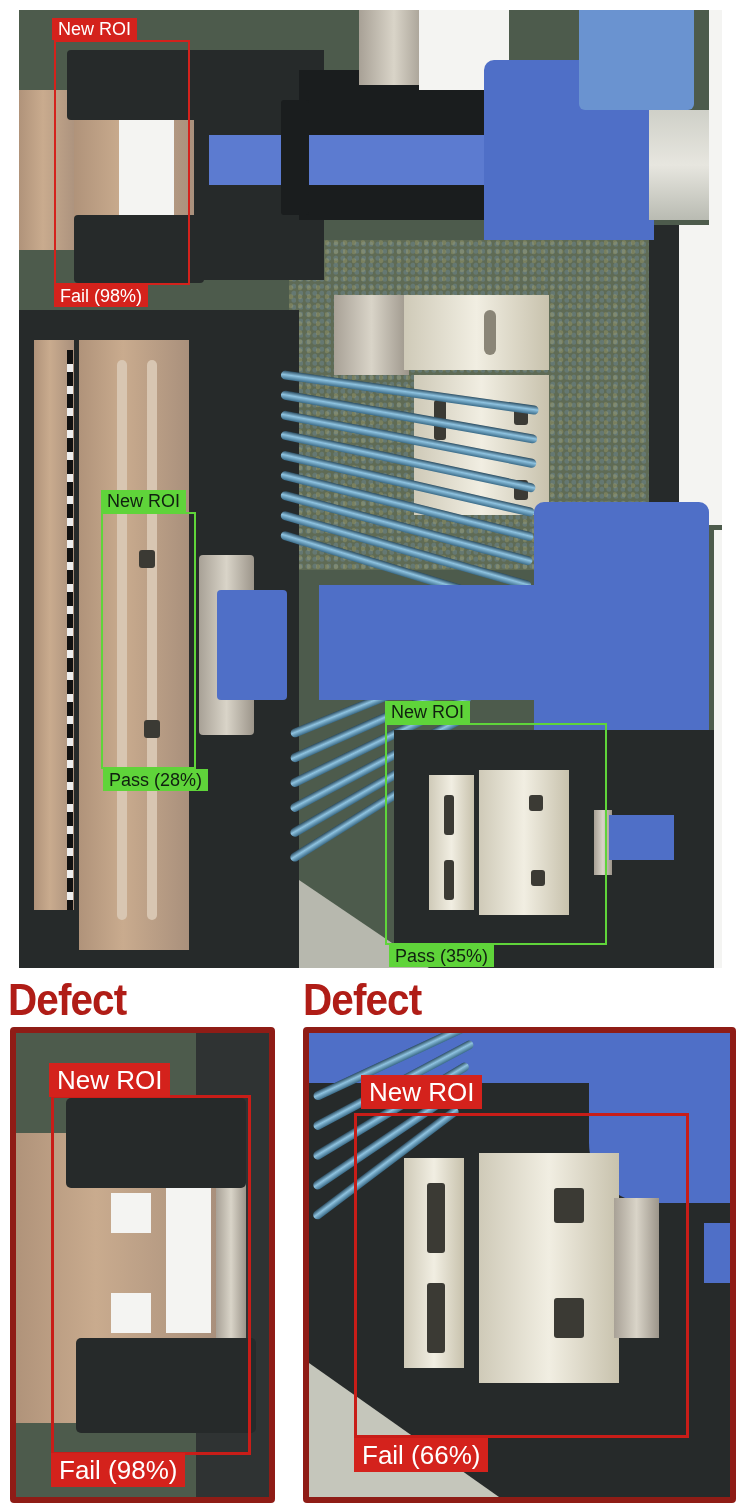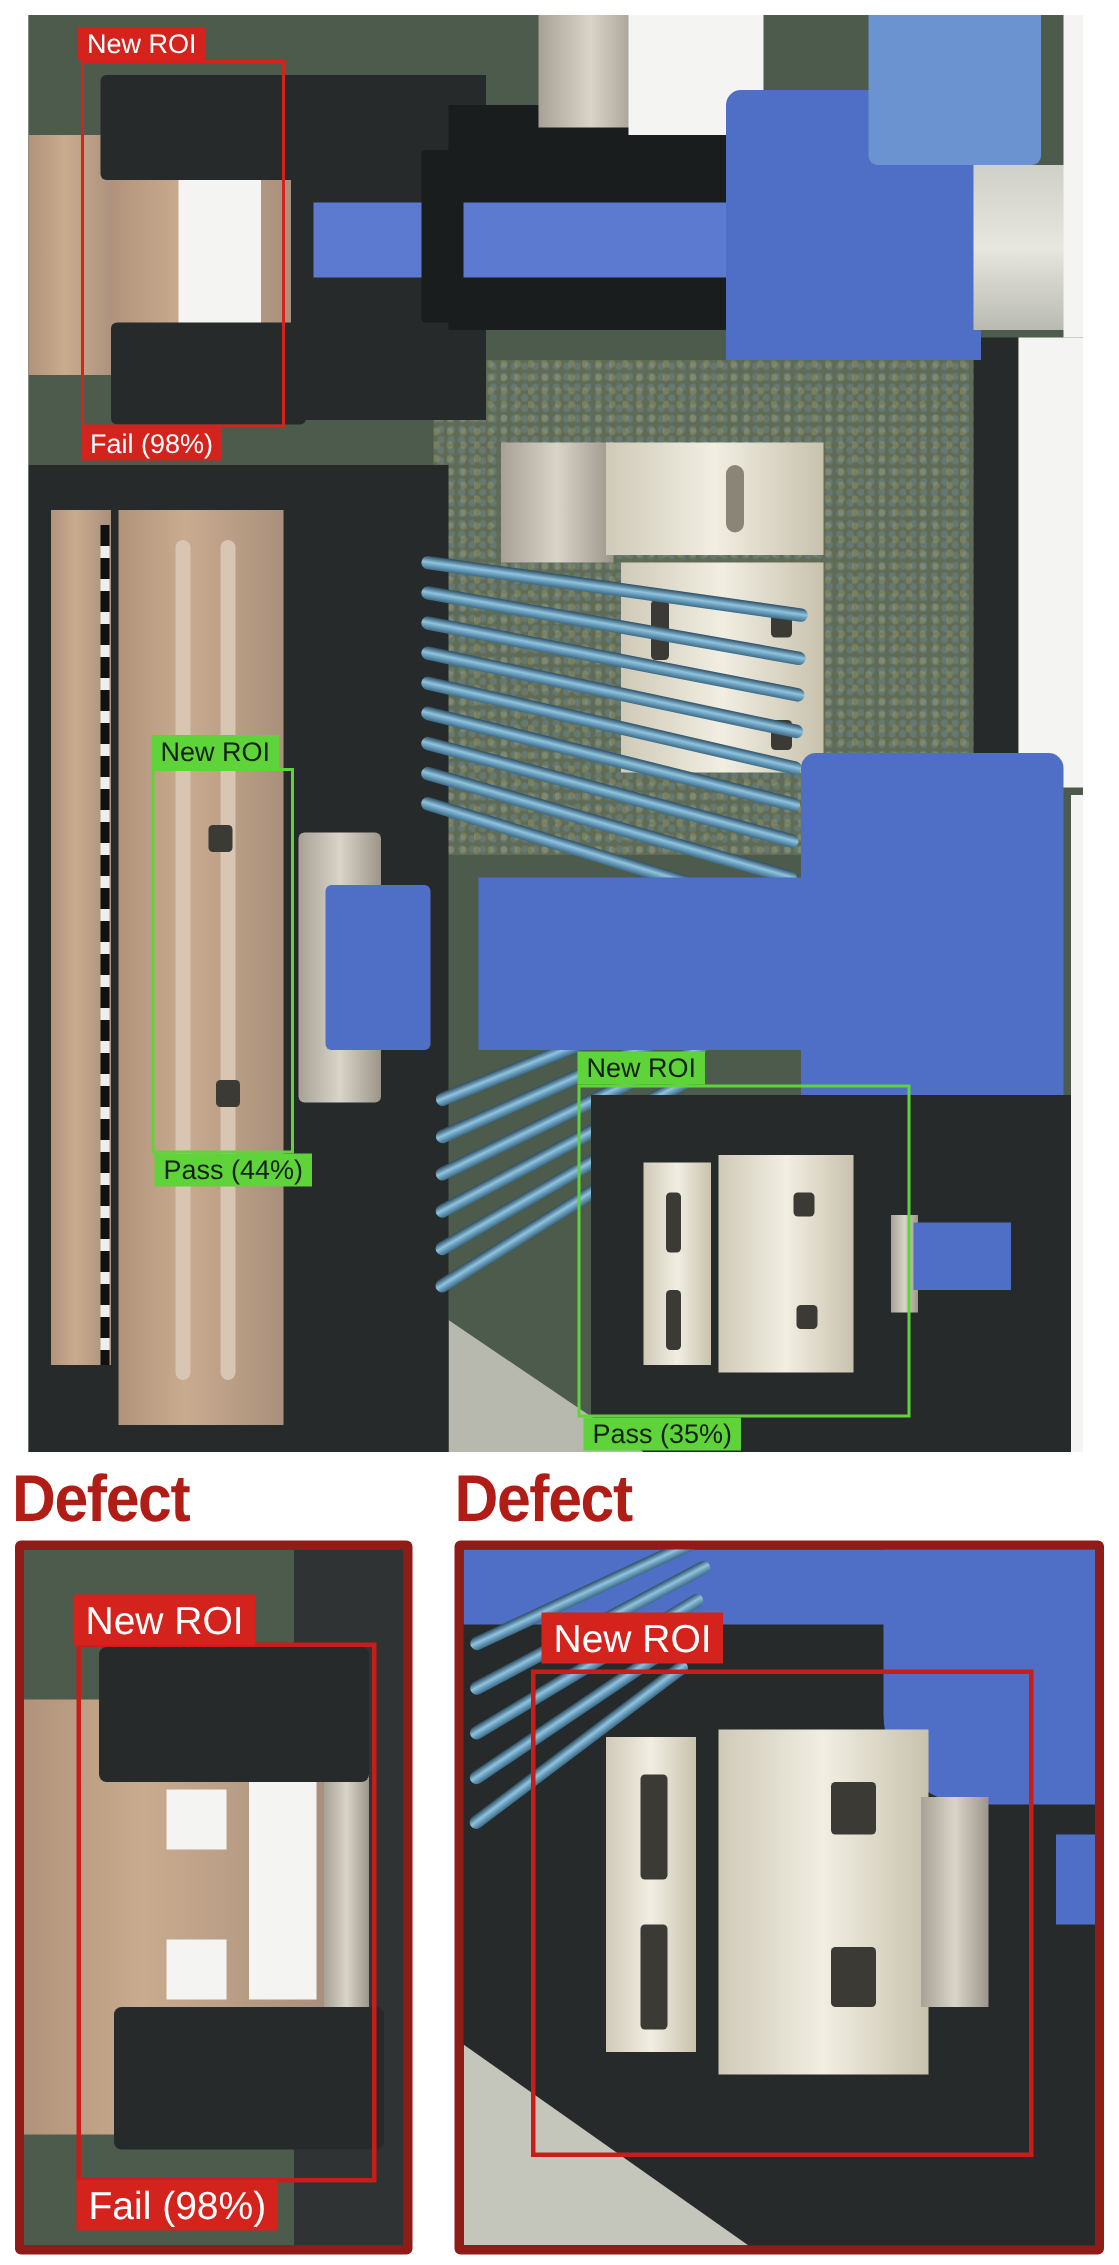--- a/index.html
+++ b/index.html
@@ -112,21 +112,21 @@
   <div class="abs steel" style="left:575px;top:800px;width:18px;height:65px;"></div>
   <div class="abs blue" style="left:590px;top:805px;width:65px;height:45px;"></div>
   <div class="abs white" style="left:695px;top:520px;width:8px;height:440px;"></div>
 
   <div class="roi red" style="left:35px;top:30px;width:136px;height:245px;"></div>
   <div class="tag red" style="left:33px;top:8px;">New ROI</div>
   <div class="tag red" style="left:35px;top:275px;">Fail (98%)</div>
 
   <div class="roi green" style="left:82px;top:502px;width:95px;height:257px;"></div>
   <div class="tag green" style="left:82px;top:480px;">New ROI</div>
-  <div class="tag green" style="left:84px;top:759px;">Pass (44%)</div>
+  <div class="tag green" style="left:84px;top:759px;">Pass (28%)</div>
 
   <div class="roi green" style="left:366px;top:713px;width:222px;height:222px;"></div>
   <div class="tag green" style="left:366px;top:691px;">New ROI</div>
   <div class="tag green" style="left:370px;top:935px;">Pass (35%)</div>
 </div>
 
 <div class="defect-title" style="left:8px;top:975px;">Defect</div>
 <div class="defect-title" style="left:303px;top:975px;">Defect</div>
 
 <div class="defect-frame" style="left:10px;top:1027px;width:265px;height:476px;">
@@ -157,13 +157,14 @@
   <div class="abs silver" style="left:95px;top:125px;width:60px;height:210px;"></div>
   <div class="hole" style="left:118px;top:150px;width:18px;height:70px;"></div>
   <div class="hole" style="left:118px;top:250px;width:18px;height:70px;"></div>
   <div class="abs silver" style="left:170px;top:120px;width:140px;height:230px;"></div>
   <div class="hole" style="left:245px;top:155px;width:30px;height:35px;"></div>
   <div class="hole" style="left:245px;top:265px;width:30px;height:40px;"></div>
   <div class="abs steel" style="left:305px;top:165px;width:45px;height:140px;"></div>
   <div class="abs blue" style="left:395px;top:190px;width:26px;height:60px;"></div>
   <div class="big-roi" style="left:45px;top:80px;width:335px;height:325px;"></div>
   <div class="big-tag" style="left:52px;top:42px;">New ROI</div>
+  <div class="big-tag" style="left:45px;top:405px;">Fail (66%)</div>
 </div>
 
 </body></html>

